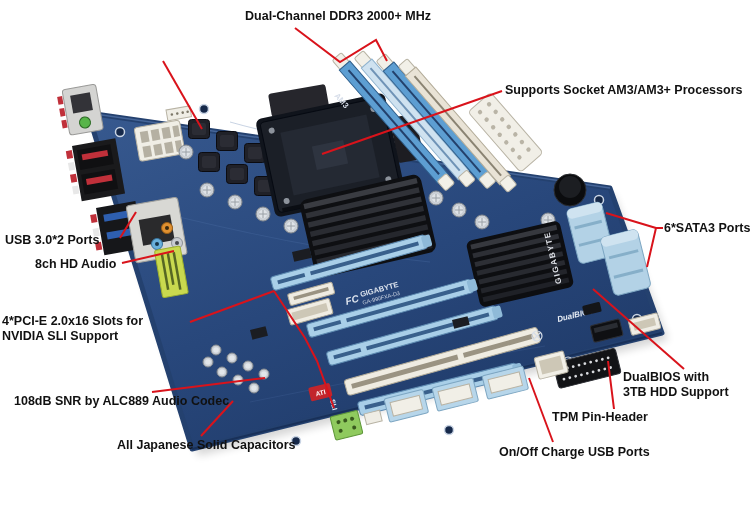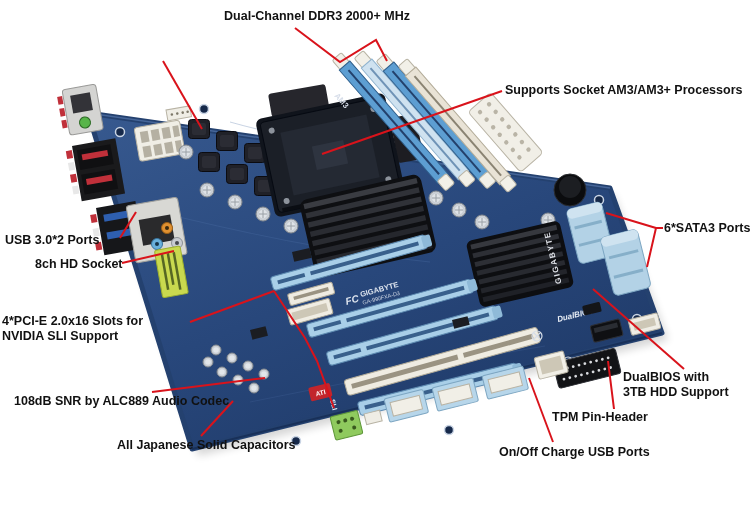--- a/index.html
+++ b/index.html
@@ -2,21 +2,21 @@
 <html><head>
 <meta charset="utf-8">
 <title>Motherboard Feature Diagram</title>
 <style>
   html,body{margin:0;padding:0;background:#ffffff;}
   .stage{position:relative;width:750px;height:508px;background:#ffffff;overflow:hidden;
          font-family:"Liberation Sans",sans-serif;}
   .layer{position:absolute;left:0;top:0;}
   .callout{position:absolute;font-weight:bold;font-size:12.5px;color:#111;
            white-space:nowrap;line-height:1.18;z-index:5;}
-  .callout.center{transform:translateX(-50%);}
+  .callout.center{transform:translateX(-50%);margin-left:21px;}
   .callout.block{white-space:normal;}
   svg{display:block;}
 </style>
 </head>
 <body>
 
 <div class="stage">
 
   <svg class="layer" width="750" height="508" viewBox="0 0 750 508">
     <defs>
@@ -443,21 +443,21 @@
     </g>
   </svg>
 
   <div class="callout center" style="left:317px;top:9px">Dual-Channel DDR3 2000+ MHz</div>
 
 
   <div class="callout" style="left:505px;top:83px">Supports Socket AM3/AM3+ Processors</div>
 
   <div class="callout" style="left:5px;top:233px">USB 3.0*2 Ports</div>
 
-  <div class="callout" style="left:35px;top:257px">8ch HD Socket</div>
+  <div class="callout" style="left:35px;top:257px">8ch HD Audio</div>
 
   <div class="callout" style="left:664px;top:221px">6*SATA3 Ports</div>
 
   <div class="callout block" style="left:2px;top:314px;width:195px">
     <div>4*PCI-E 2.0x16 Slots for</div>
     <div>NVIDIA SLI Support</div>
   </div>
 
   <div class="callout" style="left:14px;top:394px">108dB SNR by ALC889 Audio Codec</div>
 

